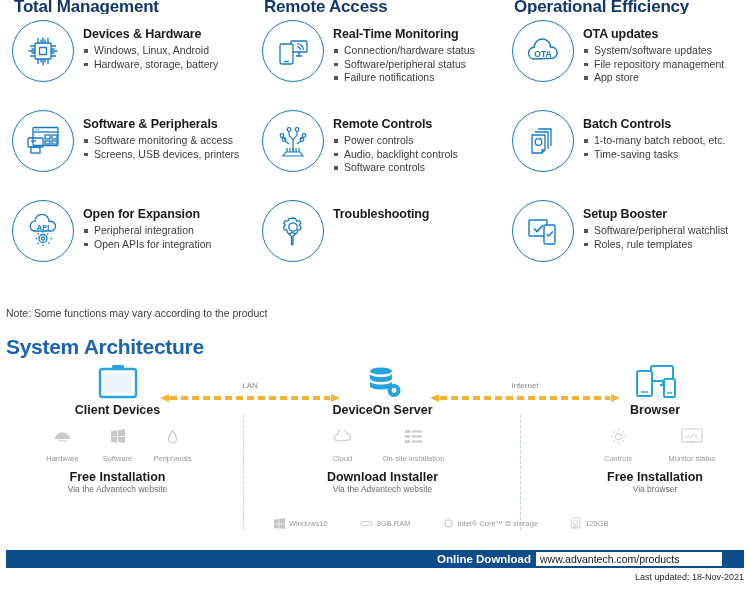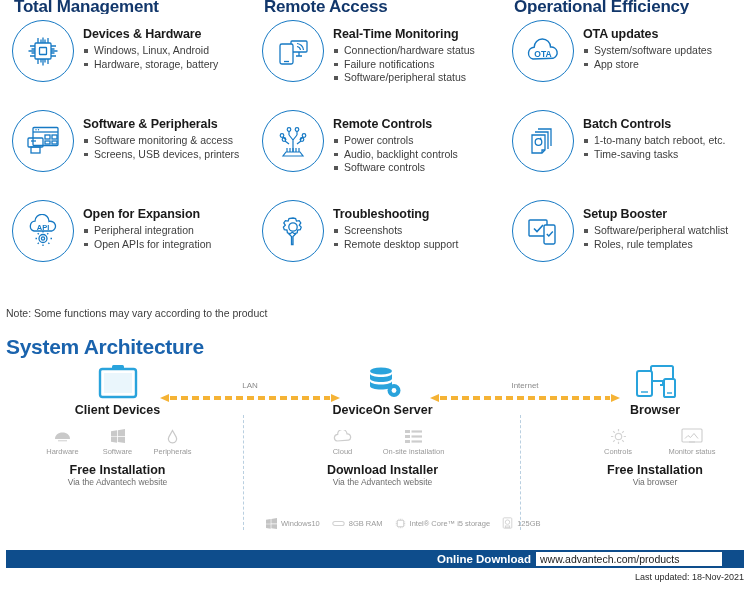--- a/index.html
+++ b/index.html
@@ -92,21 +92,21 @@
   .node { position: absolute; text-align: center; }
   .node .icon { height: 36px; display:flex; align-items:flex-end; justify-content:center; }
   .node .nlabel {
     font-size: 12.5px; font-weight: bold; color: #1a1a1a;
     margin-top: 3px; white-space: nowrap;
   }
 
   .subicons { display: flex; justify-content: center; gap: 0px; margin-top: 9px; }
   .subicon { text-align: center; }
   .subicon .sglyph { height: 20px; display:flex; align-items:center; justify-content:center; }
-  .subicon .slabel { font-size: 7.5px; color: #9a9a9a; margin-top: 1px; white-space: nowrap; }
+  .subicon .slabel { font-size: 7.5px; color: #9a9a9a; margin-top: 8px; white-space: nowrap; }
 
   .insthead { font-size: 12.5px; font-weight: bold; color: #1a1a1a; margin-top: 7px; white-space: nowrap; text-align: center;}
   .instsub { font-size: 8.5px; color: #6d6d6d; margin-top: 0; white-space: nowrap; }
 
   .conn { position: absolute; }
   .conn .clabel {
     position: absolute; top: -15px; left: 50%; transform: translateX(-50%);
     font-size: 8px; color: #8a8a8a; white-space: nowrap;
   }
   .dashline {
@@ -250,22 +250,22 @@
             <path d="M19 21h6M22 17v4"></path>
             <rect x="3" y="9" width="13" height="20" rx="1.8" fill="#ffffff"></rect>
             <path d="M7 26.5h5"></path>
             <path d="M20 11.5a4 4 0 0 1 3.5 3.5M20 8.5a7 7 0 0 1 6.5 6.5" stroke-width="1.2"></path>
           </svg>
         </div>
         <div class="ftext">
           <div class="fhead">Real-Time Monitoring</div>
           <ul class="flist">
             <li>Connection/hardware status</li>
+            <li>Software/peripheral status</li>
             <li>Failure notifications</li>
-            <li>Software/peripheral status</li>
           </ul>
         </div>
       </div>
 
       <div class="feature">
         <div class="circle">
           <svg width="34" height="34" viewBox="0 0 34 34" fill="none" stroke="#1679c4" stroke-width="1.2">
             <path d="M17 28V16M17 16l-4-5M17 16l4-5M13 11V7M21 11V7M10 16l-3-3M24 16l3-3M13 20l-4-3M21 20l4-3"></path>
             <circle cx="13" cy="5.5" r="1.8"></circle>
               <circle cx="21" cy="5.5" r="1.8"></circle>
@@ -290,42 +290,39 @@
       <div class="feature">
         <div class="circle">
           <svg width="34" height="34" viewBox="0 0 34 34" fill="none" stroke="#1679c4" stroke-width="1.3">
             <path d="M17 4l2.6.5.9 2.6 2.7-.4 1.6 2.2-1.5 2.3 1.9 1.9-.9 2.6-2.7.4-.4 2.7-2.6.9-2.3-1.5-2.3 1.5-2.6-.9-.4-2.7-2.7-.4-.9-2.6 1.9-1.9-1.5-2.3 1.6-2.2 2.7.4.9-2.6z"></path>
             <circle cx="17" cy="13" r="4.2"></circle>
             <path d="M20 19.5l-3 3v8h-1.5v-8l-3-3"></path>
           </svg>
         </div>
         <div class="ftext">
           <div class="fhead">Troubleshooting</div>
-          <ul class="flist">
-            <li>Screenshots</li>
-            <li>Remote desktop support</li>
-          </ul>
         </div>
       </div>
     </div>
 
     <div class="col">
       <div class="col-title">Operational Efficiency</div>
 
       <div class="feature">
         <div class="circle">
           <svg width="38" height="28" viewBox="0 0 38 28" fill="none" stroke="#1679c4" stroke-width="1.4">
             <path d="M9 22a6 6 0 0 1 1.2-11.8A8 8 0 0 1 26.5 10a5.8 5.8 0 0 1 2.5 11.3z"></path>
             <text x="19" y="20" font-size="8.5" font-weight="bold" fill="#1679c4" stroke="none" text-anchor="middle" font-family="Liberation Sans, sans-serif">OTA</text>
           </svg>
         </div>
         <div class="ftext">
           <div class="fhead">OTA updates</div>
           <ul class="flist">
             <li>System/software updates</li>
+            <li>File repository management</li>
             <li>App store</li>
           </ul>
         </div>
       </div>
 
       <div class="feature">
         <div class="circle">
           <svg width="32" height="32" viewBox="0 0 32 32" fill="none" stroke="#1679c4" stroke-width="1.3">
             <path d="M11 4h13v17"></path>
             <path d="M8 7h13v17"></path>
@@ -501,21 +498,21 @@
             </svg>
           </div>
           <div class="slabel">Monitor status</div>
         </div>
       </div>
       <div class="insthead">Free Installation</div>
       <div class="instsub">Via browser</div>
     </div>
 
     <div class="reqhead" style="left:331px; top:141px;">Required Hardware</div>
-    <div class="specs" style="left:266px; top:157px;">
+    <div class="specs" style="left:274px; top:157px;gap:20px;">
       <div class="spec">
         <span class="sglyph">
           <svg width="11" height="11" viewBox="0 0 14 14" fill="#c4c4c4">
             <path d="M0 2.2l6-.9v5.9H0z"></path>
               <path d="M6.8 1.2L14 0v7H6.8z"></path>
             <path d="M0 7.8h6v5.9l-6-.9z"></path>
               <path d="M6.8 7.8H14V14l-7.2-1.1z"></path>
           </svg>
         </span>
         <span class="stext">Windows10</span>

